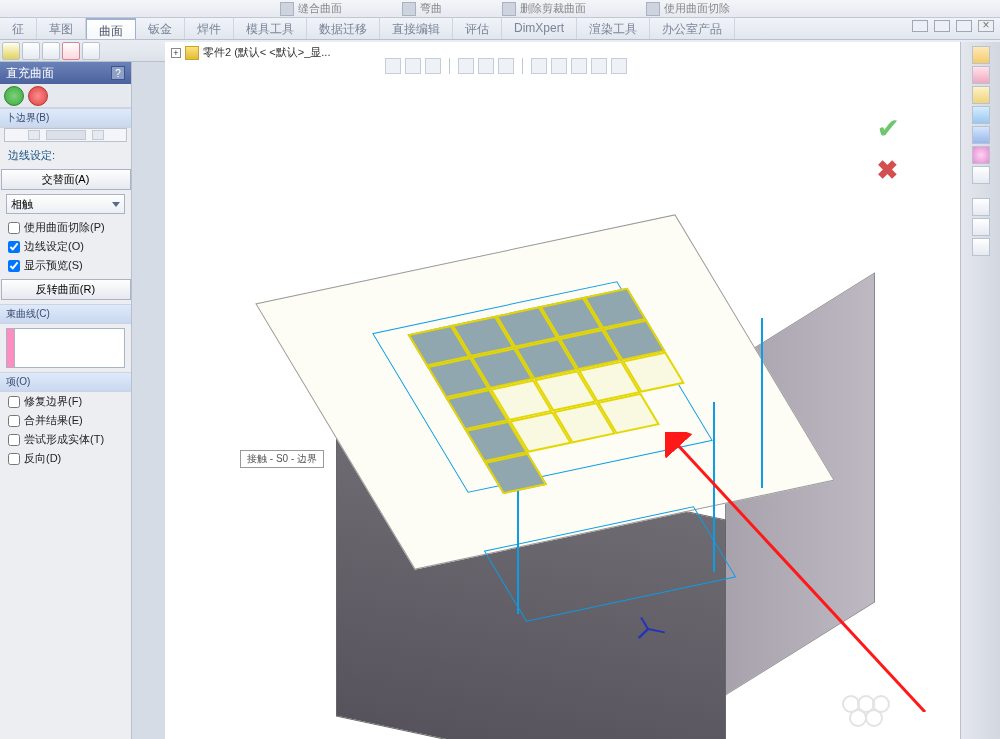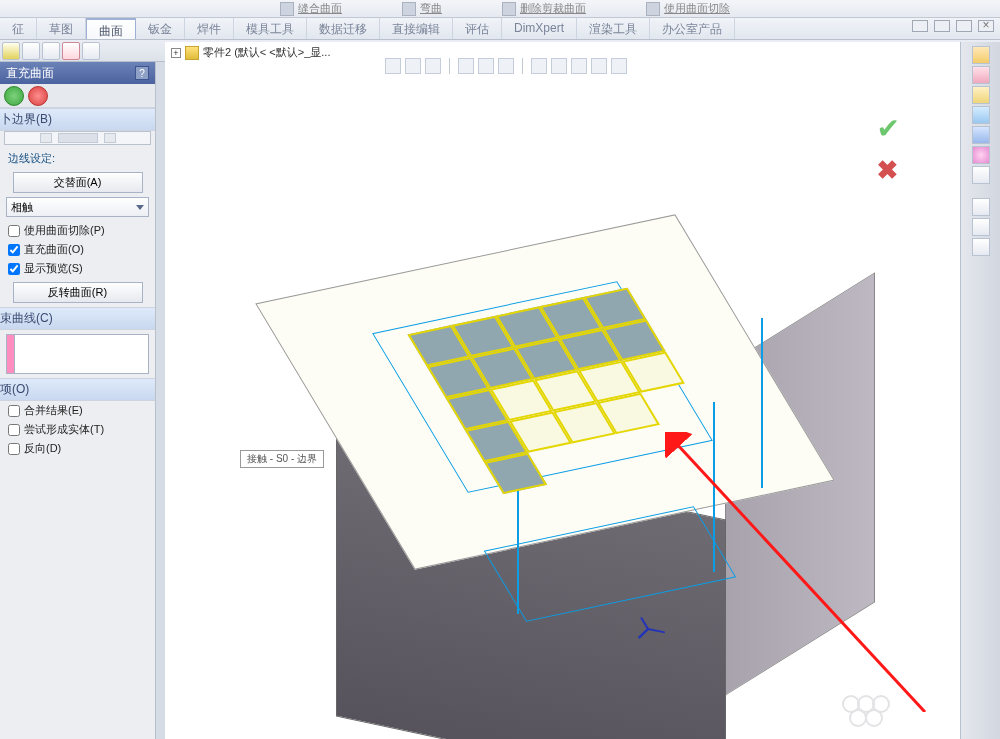--- a/index.html
+++ b/index.html
@@ -15,21 +15,21 @@
 .top-toolbar {
   height: 18px;
   background: linear-gradient(#f3f5f9, #e6eaf0);
   border-bottom: 1px solid #c0c8d4;
   display: flex;
   align-items: center;
   gap: 60px;
   padding-left: 280px;
   font-size: 11px;
 }
-.top-toolbar span { color: #888; display: flex; align-items: center; gap: 4px; text-decoration: underline; }
+.top-toolbar span { color: #888; display: flex; align-items: center; gap: 4px; }
 .top-icon { width: 14px; height: 14px; display: inline-block; background: #cdd4df; border: 1px solid #aab2c0; }
 .ribbon-tabs {
   height: 22px;
   background: linear-gradient(#f0f3f8, #e2e7ef);
   display: flex;
   border-bottom: 1px solid #b8c0cc;
 }
 .ribbon-tab {
   padding: 3px 12px;
   color: #7b8599;
@@ -64,21 +64,21 @@
   align-items: center;
   gap: 4px;
 }
 .second-iconbar .ic2 { width: 16px; height: 16px; border: 1px solid #c5ccda; background: #eef1f6; cursor: pointer; }
 .sep { width: 1px; height: 16px; background: #c0c8d4; margin: 0 4px; }
 
 .side-panel {
   position: absolute;
   left: 0;
   top: 62px;
-  width: 156px;
+  width: 132px;
   bottom: 0;
   background: #eceef2;
   border-right: 1px solid #b8c0cc;
   overflow: hidden;
 }
 .panel-header {
   height: 22px;
   background: linear-gradient(#6b82b8, #4a629e);
   color: #fff;
   font-size: 12px;
@@ -96,24 +96,24 @@
   gap: 4px;
   padding: 0 4px;
   border-bottom: 1px solid #cdd4df;
 }
 .panel-btns .pb { width: 20px; height: 20px; border-radius: 10px; cursor: pointer; }
 .pb.ok { background: radial-gradient(#7ed27e,#3aa63a); border: 1px solid #2d862d; }
 .pb.cancel { background: radial-gradient(#ff8d8d,#d94040); border: 1px solid #bb3333; }
 .section-head {
   background: linear-gradient(#deeafb, #c9d8ef);
   color: #3a4a70;
-  padding: 2px 0;
+  padding: 2px 6px;
   border-top: 1px solid #cdd4df;
   border-bottom: 1px solid #cdd4df;
-  font-size: 12px;
+  font-size: 10px;
 }
 .edges-list {
   margin: 4px;
   background: #fff;
   border: 1px solid #a9b3c6;
   height: 96px;
   overflow: auto;
   font-size: 11px;
 }
 .edges-list .row { padding: 1px 4px; color: #1d4b8c; background: #fff9d2; white-space: nowrap; }
@@ -332,34 +332,38 @@
   <div class="dropdown">
     <span>相触</span>
     <span class="caret"></span>
   </div>
   <label class="chk">
       <input type="checkbox" style="">
       <span>使用曲面切除(P)</span>
     </label>
   <label class="chk">
       <input type="checkbox" checked="" style="">
-      <span>直充曲面(O)</span>
+      <span>边线设定(O)</span>
     </label>
   <label class="chk">
       <input type="checkbox" checked="" style="">
       <span>显示预览(S)</span>
     </label>
   <button class="btn">反转曲面(R)</button>
 
   <div class="section-head">束曲线(C)</div>
   <div class="colorbox">
       <div class="bar"></div>
     </div>
 
   <div class="section-head">项(O)</div>
+  <label class="chk">
+      <input type="checkbox" style="">
+      <span>修复边界(F)</span>
+    </label>
   <label class="chk">
       <input type="checkbox" style="">
       <span>合并结果(E)</span>
     </label>
   <label class="chk">
       <input type="checkbox" style="">
       <span>尝试形成实体(T)</span>
     </label>
   <label class="chk">
       <input type="checkbox" style="">

